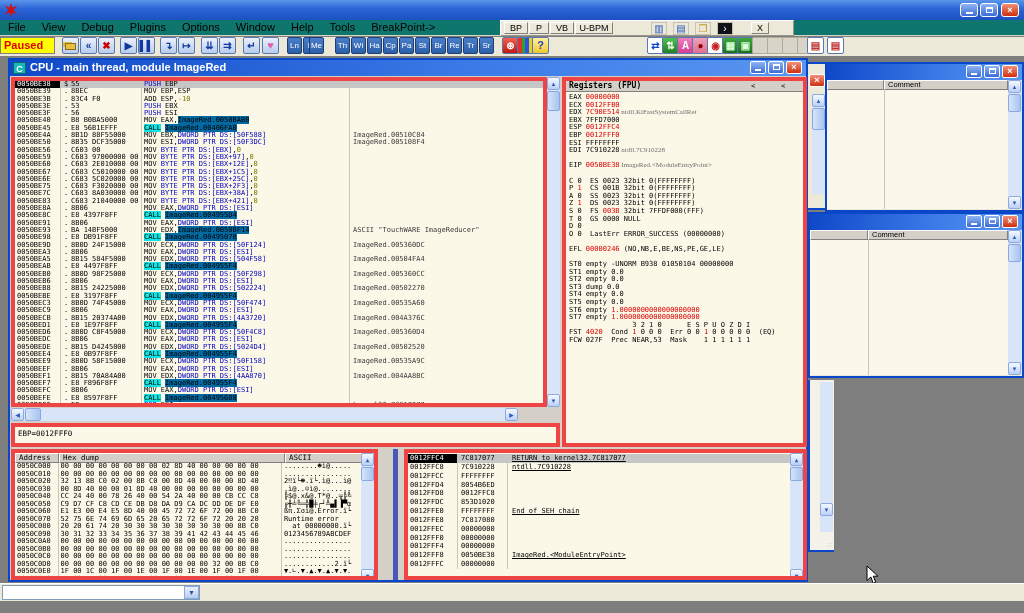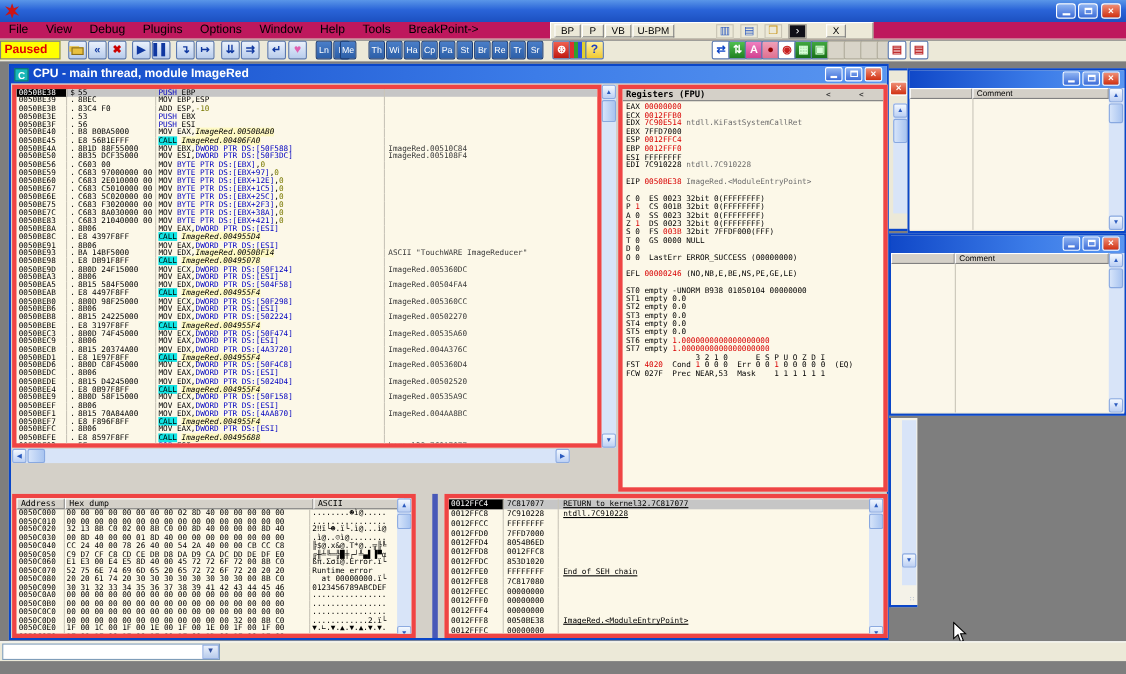--- a/index.html
+++ b/index.html
@@ -11,21 +11,21 @@
   #titlebar{position:absolute;left:0;top:0;width:1024px;height:20px;
     background:linear-gradient(180deg,#5A96E8 0%,#2A64D8 45%,#1C50C0 100%);}
   #app-logo{position:absolute;left:4px;top:3px;width:14px;height:14px;}
   .winbtn{position:absolute;top:3px;width:18px;height:14px;border:1px solid #fff;border-radius:3px;
     background:linear-gradient(180deg,#8FB4F2,#3C6CD8);color:#fff;font-size:9px;line-height:12px;
     text-align:center;font-weight:bold;}
   .winbtn.close{background:linear-gradient(180deg,#F09078,#D02F10);}
   .minbar{display:inline-block;width:7px;height:2px;background:#fff;margin-top:8px;}
   .rstbox{display:inline-block;width:7px;height:6px;border:1px solid #fff;border-top-width:2px;margin-top:3px;}
   
-  #menubar{position:absolute;left:0;top:20px;width:1024px;height:16px;background:#be185d;
+  #menubar{position:absolute;left:0;top:20px;width:1024px;height:16px;background:#0f766e;
     border-bottom:1px solid #D8D4C4;font-size:11px;}
   #menu-items{position:absolute;left:0;top:0;height:16px;display:flex;}
   .mitem{padding:1px 8px;color:#000;}
   #menu-right{position:absolute;left:500px;top:0px;width:294px;height:16px;
     border:1px solid #fff;border-right-color:#9a968a;border-bottom-color:#9a968a;background:#ECE9D8;}
   .mrbtn{position:absolute;top:1px;height:12px;border:1px solid #fff;border-right-color:#808080;
     border-bottom-color:#808080;background:#ECE9D8;font-size:9px;line-height:10px;text-align:center;color:#000;}
   .mricon{position:absolute;top:1px;width:16px;height:13px;font-size:10px;line-height:12px;text-align:center;
     border:1px solid #c8c4b4;background:#ECE9D8;}
   
@@ -69,22 +69,22 @@
   .pane{position:absolute;background:#FCF8E8;border:4px solid #ef4444;overflow:hidden;}
   .drow{display:flex;height:7.3px;line-height:7.4px;font-size:7px;white-space:pre;color:#000;}
   .drow.sel{background:#C6C6C6;}
   .d-addr{width:46px;border-right:1px solid #C9C5B9;padding-left:2px;}
   .d-addr.hl{background:#000;color:#fff;}
   .d-m{width:10px;text-align:center;}
   .d-bytes{width:70px;}
   .d-ins{width:208px;border-left:1px solid #C9C5B9;padding-left:2px;}
   .d-cmt{flex:1;border-left:1px solid #C9C5B9;padding-left:3px;color:#3a3a3a;}
   .t-k{color:#000;} .t-b{color:#0000C0;} .t-o{color:#787800;}
-  .t-y{background:#fef9c3;color:#000;font-style:italic;} .t-cy{background:#10E4E4;color:#000;}
-  .t-r{color:#D80000;} .t-c{color:#6E6E6E;}
+  .t-y{background:#0369a1;color:#000;} .t-cy{background:#10E4E4;color:#000;}
+  .t-r{color:#D80000;} .t-c{color:#6E6E6E;font-family:Liberation Serif, serif;}
   .rrow{height:7.6px;line-height:7.7px;font-size:7px;white-space:pre;padding-left:3px;}
   #reg-header{position:absolute;left:0;top:0;width:100%;height:11px;background:#D4D0C8;
     border-bottom:1px solid #808080;font-size:8px;font-weight:bold;line-height:10px;padding-left:3px;}
   .reg-arrow{position:absolute;top:1px;width:16px;height:9px;font-size:7px;line-height:8px;text-align:center;
     font-weight:bold;color:#333;}
   .hdrcell{position:absolute;top:0;height:10px;background:#D4D0C8;border:1px solid #fff;
     border-right-color:#808080;border-bottom-color:#808080;font-size:7.5px;line-height:8px;padding-left:3px;}
   .durow{display:flex;height:7.5px;line-height:7.6px;font-size:7px;white-space:pre;}
   .du-a{width:44px;padding-left:2px;border-right:1px solid #C9C5B9;}
   .du-h{width:226px;padding-left:2px;border-right:1px solid #C9C5B9;}
@@ -321,20 +321,23 @@
           <div class="sbbtn" style="left:0;top:0;">▲</div>
           <div class="sbthumb" style="left:0;top:14px;width:13px;height:20px;"></div>
           <div class="sbbtn" style="left:0;bottom:0;">▼</div>
         </div>
         <div class="sb" style="left:1px;top:332px;width:507px;height:13px;">
           <div class="sbbtn" style="left:0;top:0;">◀</div>
           <div class="sbthumb" style="left:14px;top:0;width:16px;height:13px;"></div>
           <div class="sbbtn" style="right:0;top:0;">▶</div>
         </div>
 
+        <div class="pane mono" style="left:1px;top:347px;width:549px;height:24px;">
+          <div style="font-size:7.5px;padding:2px 0 0 3px;white-space:pre;">EBP=0012FFF0</div>
+        </div>
 
         <div class="pane mono" style="left:552px;top:1px;width:245px;height:370px;">
           <div id="reg-header">
             <span>Registers (FPU)</span>
             <span class="reg-arrow" style="right:42px;">&lt;</span>
             <span class="reg-arrow" style="right:12px;">&lt;</span>
           </div>
           <div id="reg-rows" style="position:absolute;left:0;top:13px;right:0;">
               <div class="rrow"><span class="t-k">EAX </span><span class="t-r">00000000</span></div>
               <div class="rrow"><span class="t-k">ECX </span><span class="t-r">0012FFB0</span></div>
@@ -354,21 +357,21 @@
               <div class="rrow"><span class="t-k">S 0  FS </span><span class="t-r">003B</span><span class="t-k"> 32bit 7FFDF000(FFF)</span></div>
               <div class="rrow"><span class="t-k">T 0  GS 0000 NULL</span></div>
               <div class="rrow"><span class="t-k">D 0</span></div>
               <div class="rrow"><span class="t-k">O 0  LastErr ERROR_SUCCESS (00000000)</span></div>
               <div class="rrow">&nbsp;</div>
               <div class="rrow"><span class="t-k">EFL </span><span class="t-r">00000246</span><span class="t-k"> (NO,NB,E,BE,NS,PE,GE,LE)</span></div>
               <div class="rrow">&nbsp;</div>
               <div class="rrow"><span class="t-k">ST0 empty -UNORM B938 01050104 00000000</span></div>
               <div class="rrow"><span class="t-k">ST1 empty 0.0</span></div>
               <div class="rrow"><span class="t-k">ST2 empty 0.0</span></div>
-              <div class="rrow"><span class="t-k">ST3 empty 0.0</span></div>
+              <div class="rrow"><span class="t-k">ST3 dump 0.0</span></div>
               <div class="rrow"><span class="t-k">ST4 empty 0.0</span></div>
               <div class="rrow"><span class="t-k">ST5 empty 0.0</span></div>
               <div class="rrow"><span class="t-k">ST6 empty </span><span class="t-r">1.0000000000000000000</span></div>
               <div class="rrow"><span class="t-k">ST7 empty </span><span class="t-r">1.0000000000000000000</span></div>
               <div class="rrow"><span class="t-k">               3 2 1 0      E S P U O Z D I</span></div>
               <div class="rrow"><span class="t-k">FST </span><span class="t-r">4020</span><span class="t-k">  Cond </span><span class="t-r">1</span><span class="t-k"> 0 0 0  Err 0 0 </span><span class="t-r">1</span><span class="t-k"> 0 0 0 0 0  (EQ)</span></div>
               <div class="rrow"><span class="t-k">FCW 027F  Prec NEAR,53  Mask    1 1 1 1 1 1</span></div>
             </div>
         </div>
 
@@ -401,21 +404,20 @@
           </div>
         </div>
 
         <div style="position:absolute;left:383px;top:373px;width:5px;height:131px;background:#4858B8;"></div>
 
         <div class="pane mono" style="left:394px;top:373px;width:403px;height:131px;">
           <div id="stack-rows" style="position:absolute;left:0;top:1px;right:13px;">
               <div class="srow sel"><span class="s-a hl">0012FFC4</span><span class="s-v">7C817077</span><span class="s-c">RETURN to kernel32.7C817077</span></div>
               <div class="srow"><span class="s-a">0012FFC8</span><span class="s-v">7C910228</span><span class="s-c">ntdll.7C910228</span></div>
               <div class="srow"><span class="s-a">0012FFCC</span><span class="s-v">FFFFFFFF</span><span class="s-c"></span></div>
-              <div class="srow"><span class="s-a">0012FFD0</span><span class="s-v">7FFD7000</span><span class="s-c"></span></div>
               <div class="srow"><span class="s-a">0012FFD4</span><span class="s-v">8054B6ED</span><span class="s-c"></span></div>
               <div class="srow"><span class="s-a">0012FFD8</span><span class="s-v">0012FFC8</span><span class="s-c"></span></div>
               <div class="srow"><span class="s-a">0012FFDC</span><span class="s-v">853D1020</span><span class="s-c"></span></div>
               <div class="srow"><span class="s-a">0012FFE0</span><span class="s-v">FFFFFFFF</span><span class="s-c">End of SEH chain</span></div>
               <div class="srow"><span class="s-a">0012FFE8</span><span class="s-v">7C817080</span></div>
               <div class="srow"><span class="s-a">0012FFEC</span><span class="s-v">00000000</span><span class="s-c"></span></div>
               <div class="srow"><span class="s-a">0012FFF0</span><span class="s-v">00000000</span><span class="s-c"></span></div>
               <div class="srow"><span class="s-a">0012FFF4</span><span class="s-v">00000000</span><span class="s-c"></span></div>
               <div class="srow"><span class="s-a">0012FFF8</span><span class="s-v">0050BE38</span><span class="s-c">ImageRed.&lt;ModuleEntryPoint&gt;</span></div>
               <div class="srow"><span class="s-a">0012FFFC</span><span class="s-v">00000000</span><span class="s-c"></span></div>

